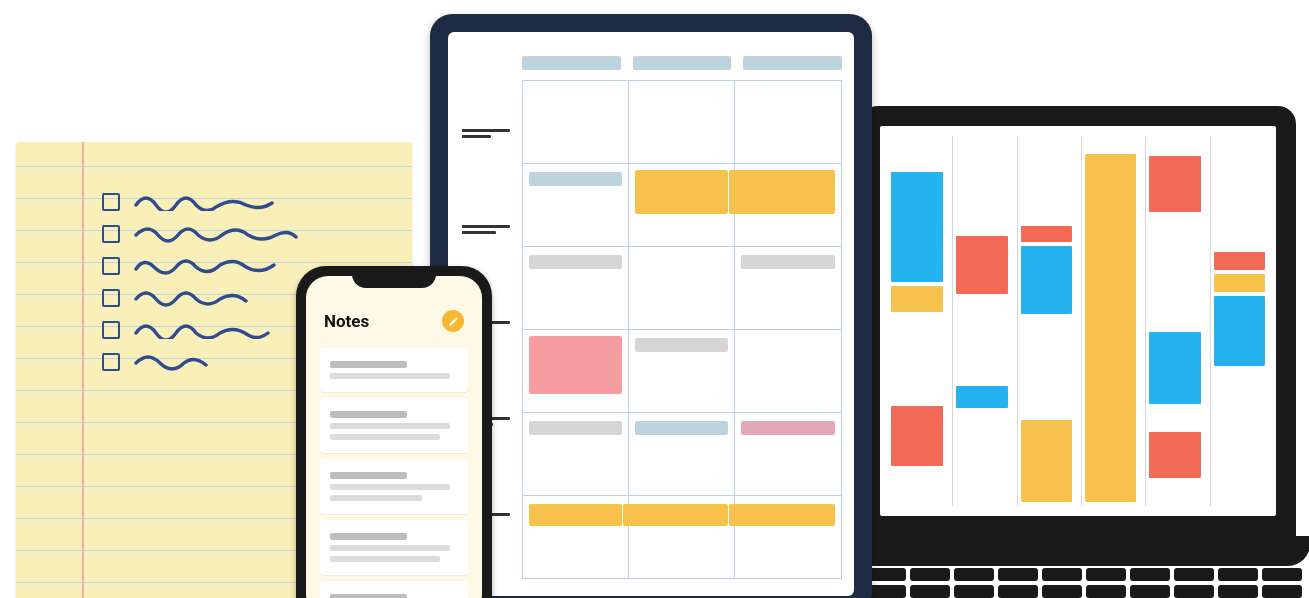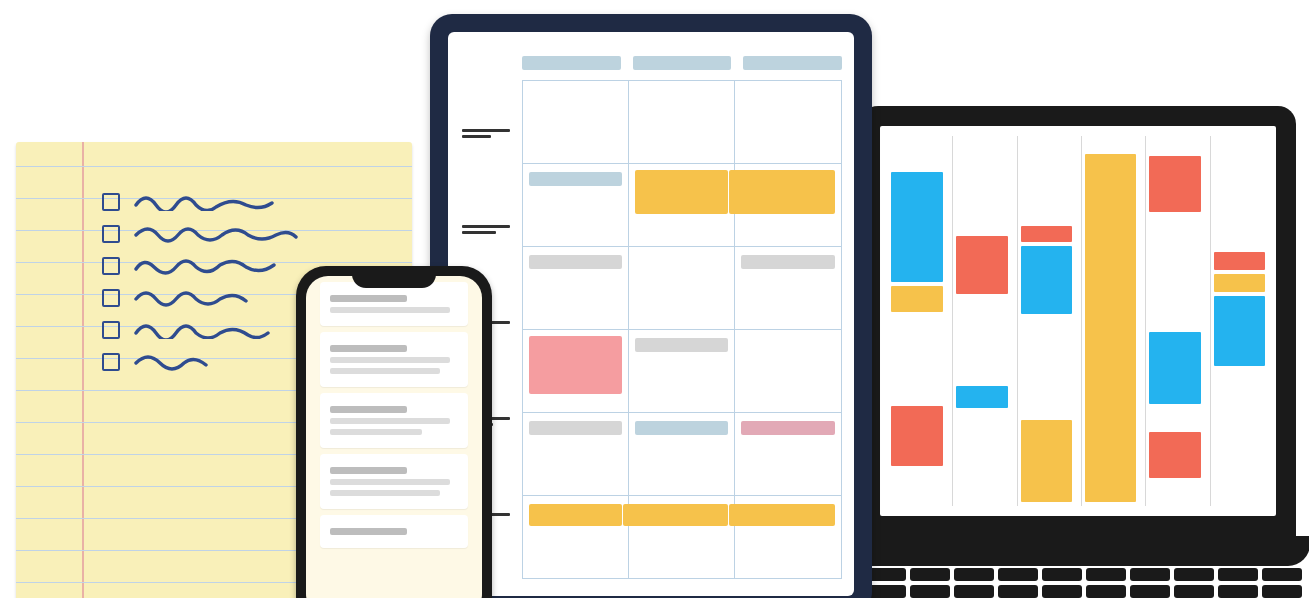--- a/index.html
+++ b/index.html
@@ -318,20 +318,28 @@
               <div class="bar c-yellow" style="height:22px;left:-6px"></div>
             </div>
         </div>
       </div>
     </div>
   </div>
 
   <div class="phone">
     <div class="notch"></div>
     <div class="screen">
+      <div class="header">
+        <span class="title">Notes</span>
+        <span class="edit-icon">
+          <svg viewBox="0 0 24 24" fill="none">
+              <path d="M3 17.25V21h3.75L17.81 9.94l-3.75-3.75L3 17.25zM20.71 7.04a1 1 0 0 0 0-1.41l-2.34-2.34a1 1 0 0 0-1.41 0l-1.83 1.83 3.75 3.75 1.83-1.83z" fill="#fff"></path>
+            </svg>
+        </span>
+      </div>
       <div class="note-card">
         <div class="line title"></div>
           <div class="line l1"></div>
       </div>
       <div class="note-card">
         <div class="line title"></div>
           <div class="line l1"></div>
           <div class="line l2"></div>
       </div>
       <div class="note-card">

